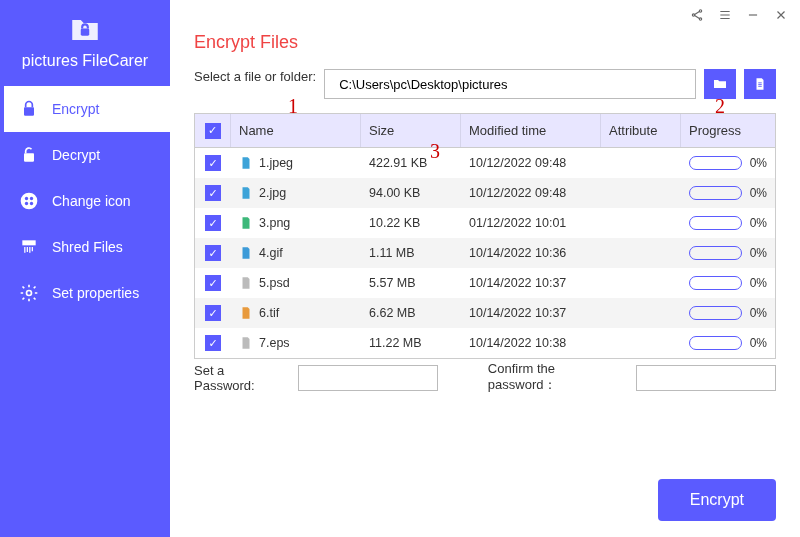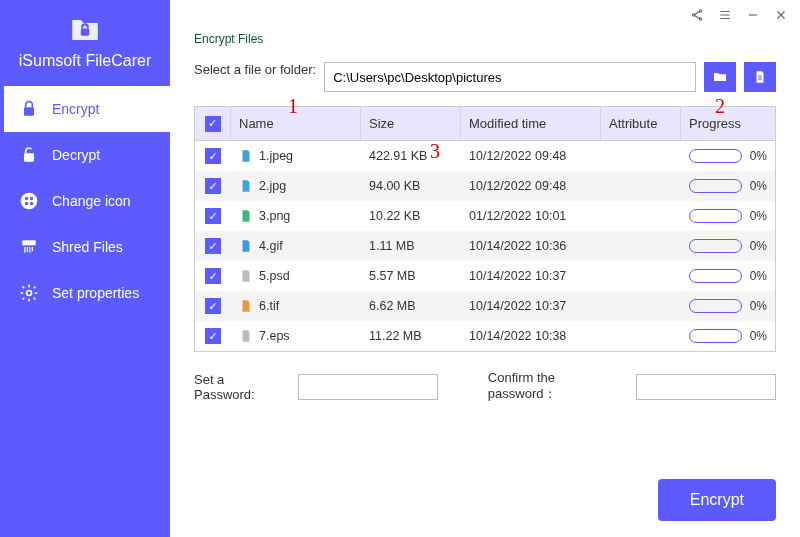--- a/index.html
+++ b/index.html
@@ -13,24 +13,24 @@
 .nav-item { display: flex; align-items: center; padding: 12px 18px; cursor: pointer; font-size: 14px; position: relative; }
 .nav-item.active { background: #fff; color: #5b5bff; }
 .nav-item.active::before { content: ''; position: absolute; left: 0; top: 0; bottom: 0; width: 4px; background: #5b5bff; }
 .nav-icon { width: 22px; height: 22px; margin-right: 12px; display: flex; align-items: center; justify-content: center; }
 
 .main { flex: 1; display: flex; flex-direction: column; position: relative; }
 .titlebar { height: 32px; display: flex; justify-content: flex-end; align-items: center; padding: 0 12px; gap: 14px; }
 .titlebar span { cursor: pointer; color: #666; font-size: 14px; }
 
 .content { padding: 0 24px 16px; flex: 1; display: flex; flex-direction: column; }
-.heading { font-size: 12px; color: #14532d; margin-bottom: 16px; }
+.heading { font-size: 18px; color: #ef4444; margin-bottom: 16px; }
 .pathrow { display: flex; align-items: flex-start; gap: 8px; margin-bottom: 14px; }
 .path-label { font-size: 13px; color: #333; }
-.path-input { flex: 1; height: 30px; border: 1px solid #bbb; padding: 0 8px; font-size: 13px; }
+.path-input { flex: 1; height: 30px; border: 1px solid #bbb; padding: 0 14px; font-size: 13px; }
 .icon-btn { width: 32px; height: 30px; background: #5b5bff; border: none; cursor: pointer; display: flex; align-items: center; justify-content: center; }
 
 .table { border: 1px solid #ccc; }
 .thead { display: flex; background: #e8e6ff; border-bottom: 1px solid #ccc; height: 34px; align-items: center; font-size: 13px; color: #333; }
 .th { padding: 0 8px; border-right: 1px solid rgba(0,0,0,0.08); height: 100%; display: flex; align-items: center; }
 .th-chk { width: 36px; justify-content: center; }
 .th-name { width: 130px; }
 .th-size { width: 100px; }
 .th-time { width: 140px; }
 .th-attr { width: 80px; }
@@ -42,21 +42,21 @@
 .td-name { width: 130px; display: flex; align-items: center; gap: 6px; text-align: center; }
 .td-size { width: 100px; }
 .td-time { width: 140px; }
 .td-attr { width: 80px; }
 .td-prog { flex: 1; display: flex; align-items: center; gap: 8px; }
 .chk { width: 16px; height: 16px; background: #5b5bff; border: none; display: flex; align-items: center; justify-content: center; color: #fff; font-size: 11px; cursor: pointer; }
 .file-icon { width: 14px; height: 14px; display: inline-flex; }
 .progbar { flex: 1; height: 14px; border: 1.5px solid #5b5bff; border-radius: 8px; }
 .progtxt { font-size: 12px; color: #333; }
 
-.pwrow { display: flex; align-items: center; gap: 10px; margin-top: 18px; font-size: 13px; color: #333; }
+.pwrow { display: flex; align-items: center; gap: 10px; margin-top: 2px; font-size: 13px; color: #333; }
 .pw-input { width: 140px; height: 26px; border: 1px solid #bbb; padding: 0 6px; }
 
 .actionrow { display: flex; justify-content: flex-end; margin-top: auto; padding-top: 20px; }
 .encrypt-btn { background: #5b5bff; color: #fff; border: none; padding: 12px 32px; font-size: 16px; border-radius: 4px; cursor: pointer; }
 
 .annot { position: absolute; font-family: serif; font-size: 20px; color: #c00; pointer-events: none; }
 .a1 { left: 118px; top: 95px; }
 .a2 { left: 545px; top: 95px; }
 .a3 { left: 260px; top: 140px; }
 </style>
@@ -65,21 +65,21 @@
 
 <div class="sidebar">
   <div class="logo">
     <span class="logo-icon">
       <svg viewBox="0 0 24 24" width="34" height="34" fill="#fff">
           <path d="M3 5h6l2 2h10v12H3z" opacity="0.9"></path>
           <rect x="9" y="11" width="6" height="5" rx="1" fill="#5b5bff"></rect>
           <path d="M10 11v-1a2 2 0 014 0v1" stroke="#5b5bff" fill="none" stroke-width="1.5"></path>
         </svg>
     </span>
-    <span class="logo-text">iSumsoft FileCarer</span>
+    <span class="logo-text">pictures FileCarer</span>
   </div>
   <div class="nav" id="nav">
       <div class="nav-item active">
         <span class="nav-icon">
           <svg width="20" height="20" viewBox="0 0 24 24" fill="currentColor">
             <rect x="6" y="10" width="12" height="10" rx="1"></rect>
             <path d="M8 10V7a4 4 0 018 0v3" fill="none" stroke="currentColor" stroke-width="2"></path>
           </svg>
         </span>
         <span>Encrypt</span>

